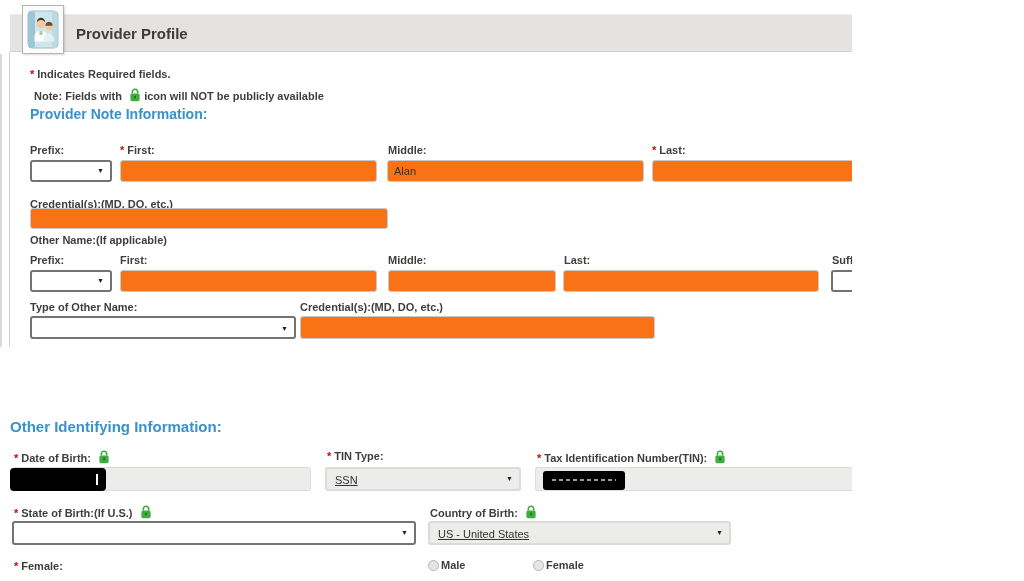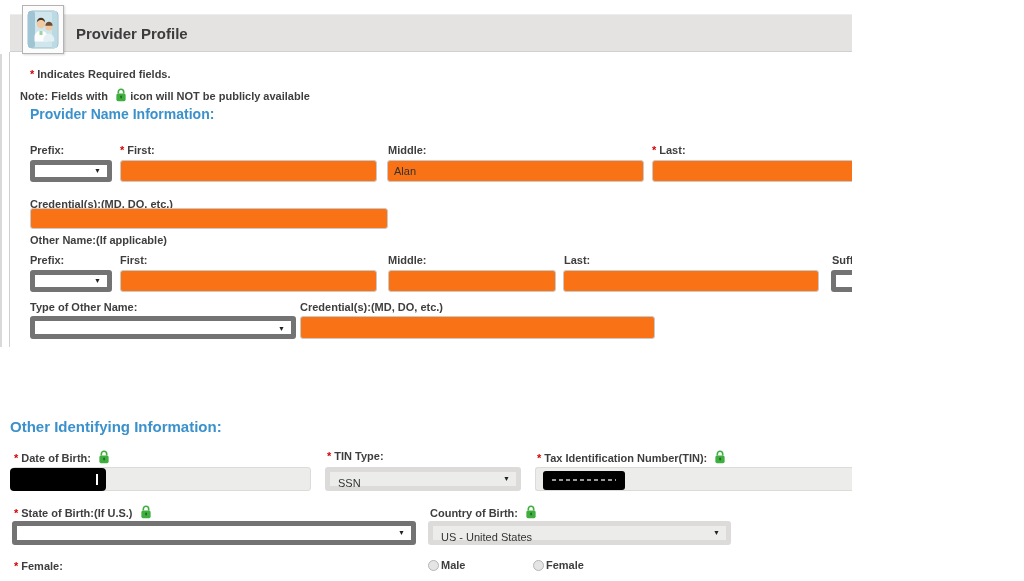--- a/index.html
+++ b/index.html
@@ -18,22 +18,22 @@
   .lbl{position:absolute;font-size:11px;font-weight:600;color:#3e3e3e;white-space:nowrap;line-height:13px;}
   .req{color:#d40000;margin-right:3px;font-weight:700;}
   .note{position:absolute;font-size:11px;font-weight:600;color:#3e3e3e;white-space:nowrap;}
   .h-blue{position:absolute;font-weight:bold;color:#3a91cc;white-space:nowrap;}
   .h1{left:30px;top:106px;font-size:14px;}
   .h2{left:10px;top:418px;font-size:15px;}
   
   .inp{position:absolute;height:22px;background:#f97316;border:1px solid #c9c9c9;border-radius:3px;
        box-sizing:border-box;font-size:11px;color:#333;padding:0 6px;
        font-family:"Liberation Sans","DejaVu Sans",sans-serif;outline:none;}
-  .sel{position:absolute;height:22px;background:#fff;border:5px solid #737373;border-radius:3px;
-       box-sizing:border-box;font-size:11px;color:#333;line-height:20px;padding:0 18px 0 8px;cursor:default;}
+  .sel{position:absolute;height:22px;background:#fff;border:2px solid #737373;border-radius:3px;
+       box-sizing:border-box;font-size:11px;color:#333;line-height:20px;padding:0 18px 0 8px;cursor:default;text-decoration:underline;}
   .caret{position:absolute;right:6px;top:50%;transform:translateY(-50%);font-size:7px;color:#222;}
   .grayfield{background:#ececea;border-color:#dddbd9;}
   .tall{height:24px;line-height:22px;}
   .redact{position:absolute;background:#000;border-radius:4px;z-index:2;}
   .cursor-mark{position:absolute;width:2px;height:11px;background:#fff;}
   .dash-line{position:absolute;height:2px;background:repeating-linear-gradient(90deg,#9a9a9a 0 4px,transparent 4px 7px);}
   .lock{display:inline-block;vertical-align:-2px;margin-left:4px;}
   .radio{position:absolute;display:flex;align-items:center;cursor:default;}
   .radio .circ{width:11px;height:11px;border-radius:50%;background:#e5e5e5;border:1px solid #b5b5b5;
                box-sizing:border-box;margin-right:2px;}
@@ -59,31 +59,31 @@
       <rect x="12.5" y="21" width="3" height="4" fill="#9fd3a0"></rect>
     </svg>
   </div>
   <div class="header-title">Provider Profile</div>
   <div class="window-edge"></div>
   <div class="panel-edge"></div>
 
   <div class="note" style="left:30px;top:68px;">
     <span class="req">*</span><span>Indicates Required fields.</span>
   </div>
-  <div class="note" style="left:20px;top:88px;">
+  <div class="note" style="left:34px;top:88px;">
     <span>Note: Fields with</span>
     <svg class="lock" width="12" height="14" viewBox="0 0 11 13">
       <path d="M3 5.2V3.6a2.5 2.5 0 0 1 5 0v1.6" fill="none" stroke="#3fae3f" stroke-width="1.5"></path>
       <rect x="1.2" y="5" width="8.6" height="7.2" rx="1.6" fill="#3fae3f"></rect>
       <rect x="4.9" y="7" width="1.4" height="2.8" rx=".7" fill="#14691c"></rect>
     </svg>
     <span>icon will NOT be publicly available</span>
   </div>
 
-  <div class="h-blue h1">Provider Name Information:</div>
+  <div class="h-blue h1">Provider Note Information:</div>
 
   <div class="lbl" style="left:30px;top:144px;"><span>Prefix:</span></div>
   <div class="lbl" style="left:120px;top:144px;"><span class="req">*</span><span>First:</span></div>
   <div class="lbl" style="left:388px;top:144px;"><span>Middle:</span></div>
   <div class="lbl" style="left:652px;top:144px;"><span class="req">*</span><span>Last:</span></div>
   <div class="lbl" style="left:922px;top:144px;"><span>Suffix:</span></div>
 
   <div class="sel" style="left:30px;top:160px;width:82px;">
     <span></span><span class="caret">▼</span>
   </div>

